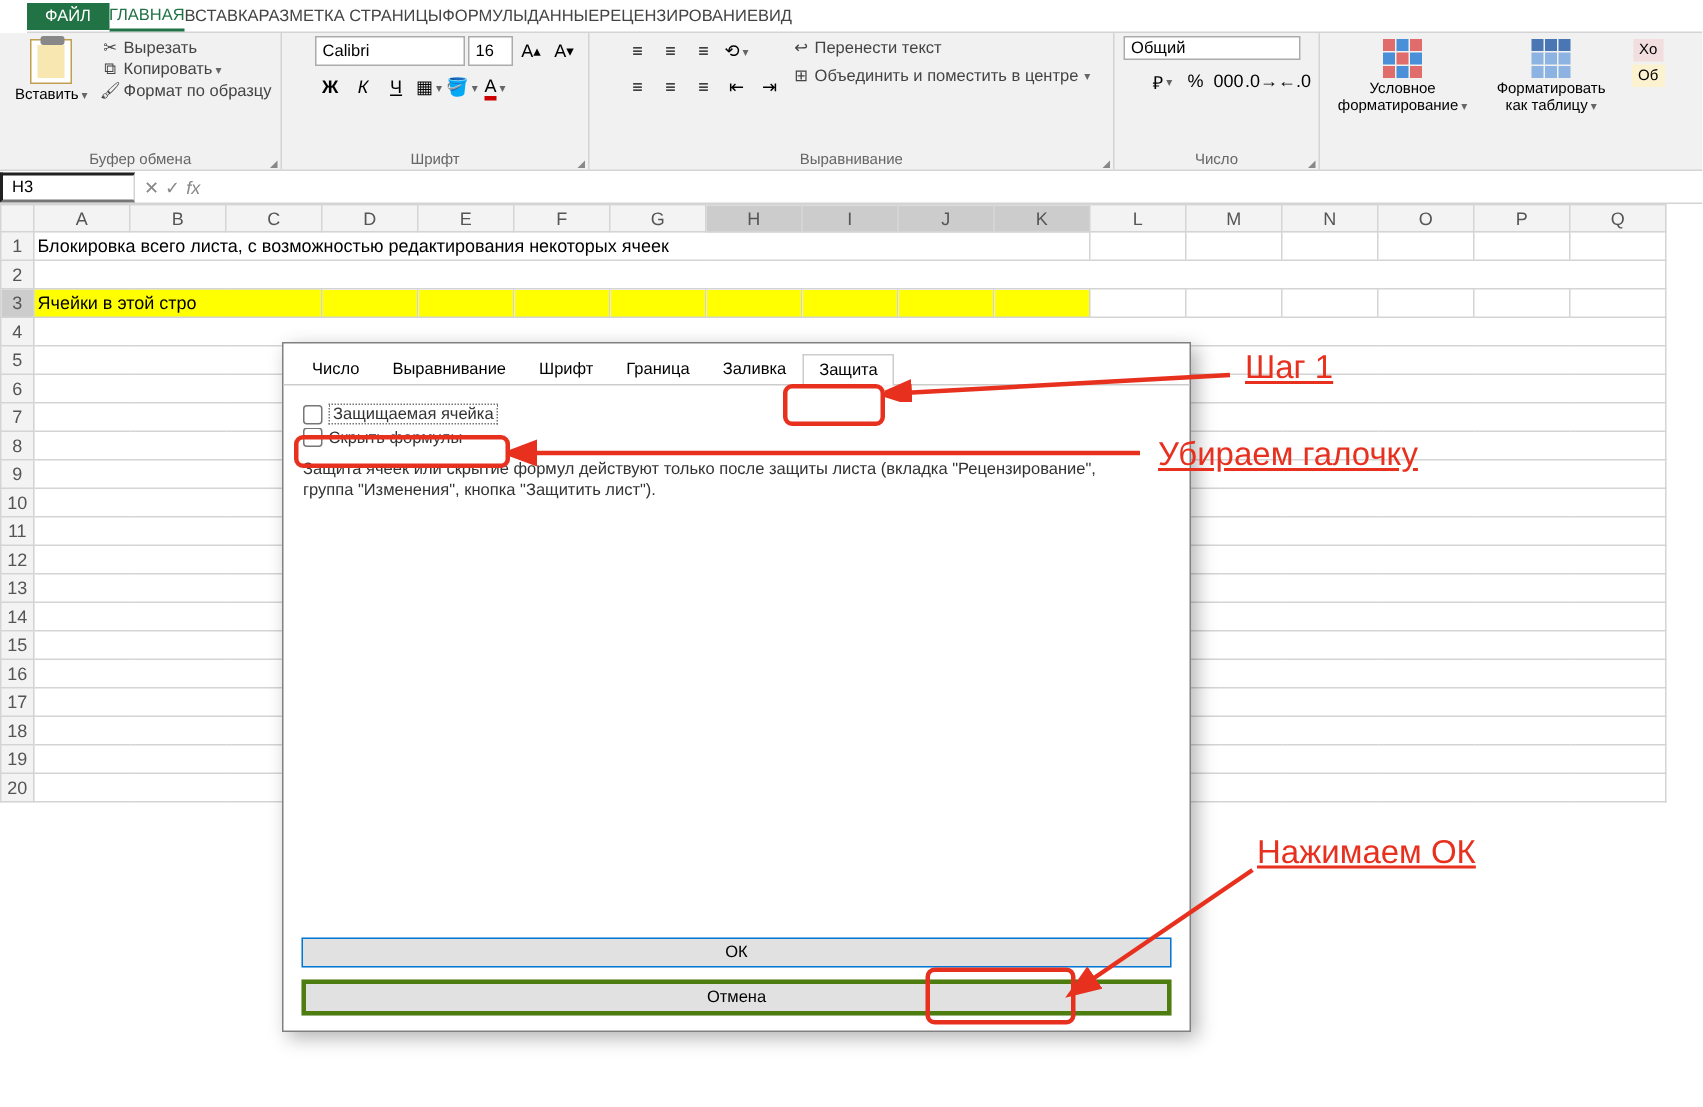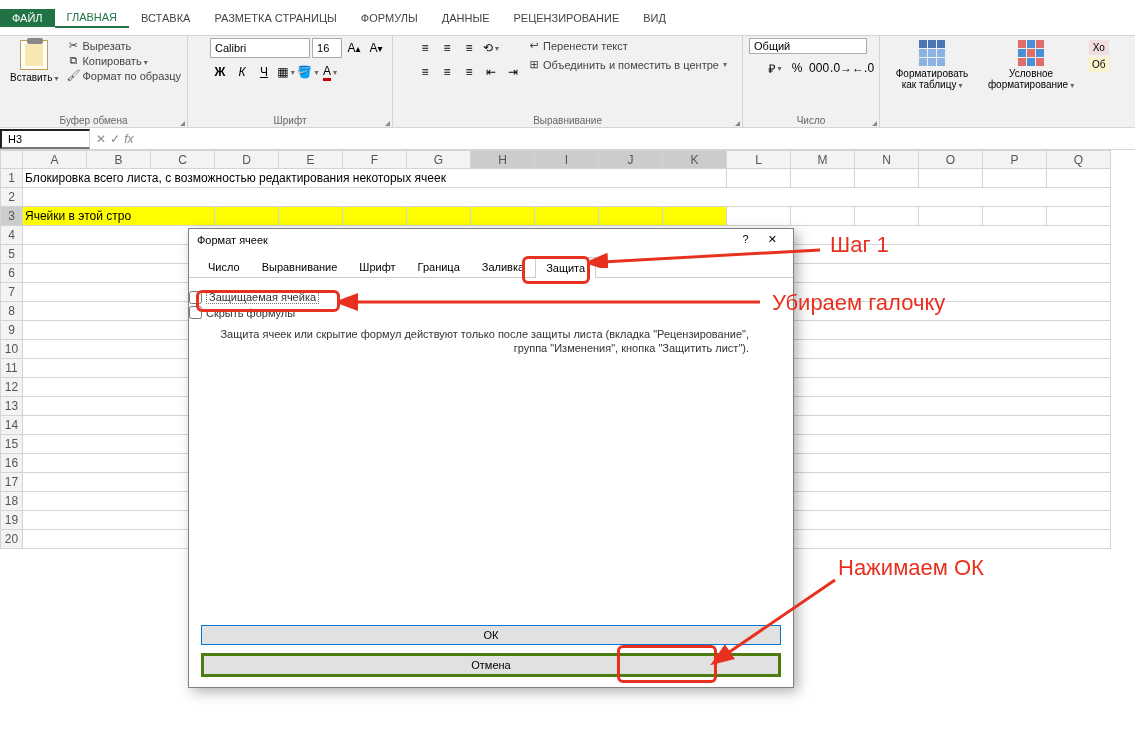--- a/index.html
+++ b/index.html
@@ -1,21 +1,21 @@
 <!DOCTYPE html>
 <html><head>
 <meta charset="utf-8">
 <style>
 * { box-sizing: border-box; margin: 0; padding: 0; font-family: "Segoe UI", Tahoma, sans-serif; }
 body { background: #fff; width: 1135px; height: 738px; overflow: hidden; position: relative; font-size: 12px; }
 
 
-.tabs { display: flex; align-items: center; height: 36px; background: #fff; border-bottom: 1px solid #d4d4d4; }
+.tabs { display: flex; align-items: center; height: 22px; background: #fff; border-bottom: 1px solid #d4d4d4; margin-left: 18px; }
 .tab-file { background: #217346; color: #fff; padding: 3px 12px; font-size: 11px; }
-.tab { padding: 3px 12px; font-size: 11px; color: #444; cursor: pointer; }
+.tab { padding: 3px 0; font-size: 11px; color: #444; cursor: pointer; }
 .tab.active { color: #217346; border-bottom: 2px solid #217346; }
 
 
 .ribbon { display: flex; height: 92px; background: #f1f1f1; border-bottom: 1px solid #d4d4d4; }
 .group { border-right: 1px solid #d4d4d4; padding: 2px 6px 0 6px; display: flex; flex-direction: column; justify-content: space-between; }
 .group-label { text-align: center; font-size: 10px; color: #666; padding: 1px 0; }
 .group-content { flex: 1; display: flex; align-items: flex-start; gap: 4px; }
 
 .btn-col { display: flex; flex-direction: column; align-items: center; justify-content: flex-start; padding: 2px 4px; cursor: pointer; }
 .btn-col span.label { font-size: 10px; text-align: center; margin-top: 2px; }
@@ -52,32 +52,32 @@
 .sel-cols th.col.sel { background: #ccc; }
 td.yellow { background: #ffff00; }
 
 
 .dialog { position: absolute; left: 188px; top: 228px; width: 606px; height: 460px; background: #fff; border: 1px solid #808080; box-shadow: 4px 4px 12px rgba(0,0,0,0.3); display: flex; flex-direction: column; }
 .dialog-title { display: flex; justify-content: space-between; align-items: center; padding: 4px 8px; font-size: 11px; }
 .dialog-title .controls span { padding: 0 8px; cursor: pointer; }
 .dialog-tabs { display: flex; padding: 0 8px; border-bottom: 1px solid #ccc; margin-top: 6px; }
 .dtab { padding: 4px 10px; font-size: 11px; border: 1px solid transparent; border-bottom: none; cursor: pointer; }
 .dtab.active { border-color: #ccc; background: #fff; position: relative; top: 1px; }
-.dialog-body { flex: 1; padding: 10px 0; font-size: 11px; color: #333; }
+.dialog-body { flex: 1; padding: 10px 13px; font-size: 11px; color: #333; }
 .chk-row { display: flex; align-items: center; gap: 4px; margin: 2px 0; }
 .chk-row input { width: 13px; height: 13px; }
-.hint { margin-top: 8px; max-width: 560px; line-height: 1.3; text-align: right; }
+.hint { margin-top: 8px; max-width: 560px; line-height: 1.3; }
 .dialog-buttons { display: flex; justify-content: flex-end; gap: 8px; padding: 10px 12px; flex-direction: column; }
 .dlg-btn { padding: 3px 20px; font-size: 11px; border: 3px solid #4d7c0f; background: #e1e1e1; cursor: pointer; }
 .dlg-btn.primary { border: 1px solid #0078d7; }
 
 
 .hl-red { position: absolute; border: 3px solid #e8301f; border-radius: 6px; pointer-events: none; }
 .arrow-svg { position: absolute; pointer-events: none; }
-.anno { position: absolute; color: #e8301f; font-size: 22px; font-family: Arial, sans-serif; }
+.anno { position: absolute; color: #e8301f; font-size: 22px; font-family: Arial, sans-serif; text-decoration: underline; }
 
 .corner-tri { position: absolute; right: 2px; bottom: 1px; width: 0; height: 0; border-left: 5px solid transparent; border-bottom: 5px solid #888; }
 .group { position: relative; }
 
 
 .paste-icon { width: 28px; height: 30px; background: linear-gradient(#f8e7b0,#f8e7b0) center/18px 22px no-repeat, #fff; border: 1px solid #c0a050; position: relative; }
 .paste-icon::before { content: ""; position: absolute; left: 6px; top: -3px; width: 16px; height: 6px; background: #888; border-radius: 2px; }
 
 .cond-icon, .table-icon { width: 26px; height: 26px; display: grid; grid-template-columns: repeat(3,1fr); grid-template-rows: repeat(3,1fr); gap: 1px; }
 .cond-icon div, .table-icon div { background: #4a90d9; }
@@ -199,46 +199,46 @@
         <div class="ribbon-btn">←.0</div>
       </div>
     </div>
     <div class="group-label">Число</div>
     <div class="corner-tri"></div>
   </div>
 
   <div class="group" style="border-right:none">
     <div class="group-content">
       <div class="btn-col">
+        <div class="cond-icon">
+            <div></div>
+            <div></div>
+            <div></div>
+            <div></div>
+            <div></div>
+            <div></div>
+            <div></div>
+            <div></div>
+            <div></div>
+          </div>
+        <span class="label dropdown-caret" style="max-width:90px">Условное форматирование</span>
+      </div>
+      <div class="btn-col">
         <div class="table-icon">
             <div></div>
             <div></div>
             <div></div>
             <div></div>
             <div></div>
             <div></div>
             <div></div>
             <div></div>
             <div></div>
           </div>
         <span class="label dropdown-caret" style="max-width:84px">Форматировать как таблицу</span>
-      </div>
-      <div class="btn-col">
-        <div class="cond-icon">
-            <div></div>
-            <div></div>
-            <div></div>
-            <div></div>
-            <div></div>
-            <div></div>
-            <div></div>
-            <div></div>
-            <div></div>
-          </div>
-        <span class="label dropdown-caret" style="max-width:90px">Условное форматирование</span>
       </div>
       <div class="btn-col">
         <span style="background:#f2dede;padding:2px 4px;font-size:10px">Хо</span>
         <span style="background:#fdf2d0;padding:2px 4px;font-size:10px;margin-top:2px">Об</span>
       </div>
     </div>
   </div>
 </div>
 
 <div class="formula-bar">
@@ -372,27 +372,20 @@
         </tr>
   <tr>
           <th class="row">20</th>
           <td colspan="17"></td>
         </tr>
 </tbody>
     </table>
 </div>
 
 <div class="dialog">
-  <div class="dialog-title">
-    <span>Формат ячеек</span>
-    <div class="controls">
-      <span>?</span>
-      <span>✕</span>
-    </div>
-  </div>
   <div class="dialog-tabs">
     <div class="dtab">Число</div>
     <div class="dtab">Выравнивание</div>
     <div class="dtab">Шрифт</div>
     <div class="dtab">Граница</div>
     <div class="dtab">Заливка</div>
     <div class="dtab active">Защита</div>
   </div>
   <div class="dialog-body">
     <label class="chk-row">

